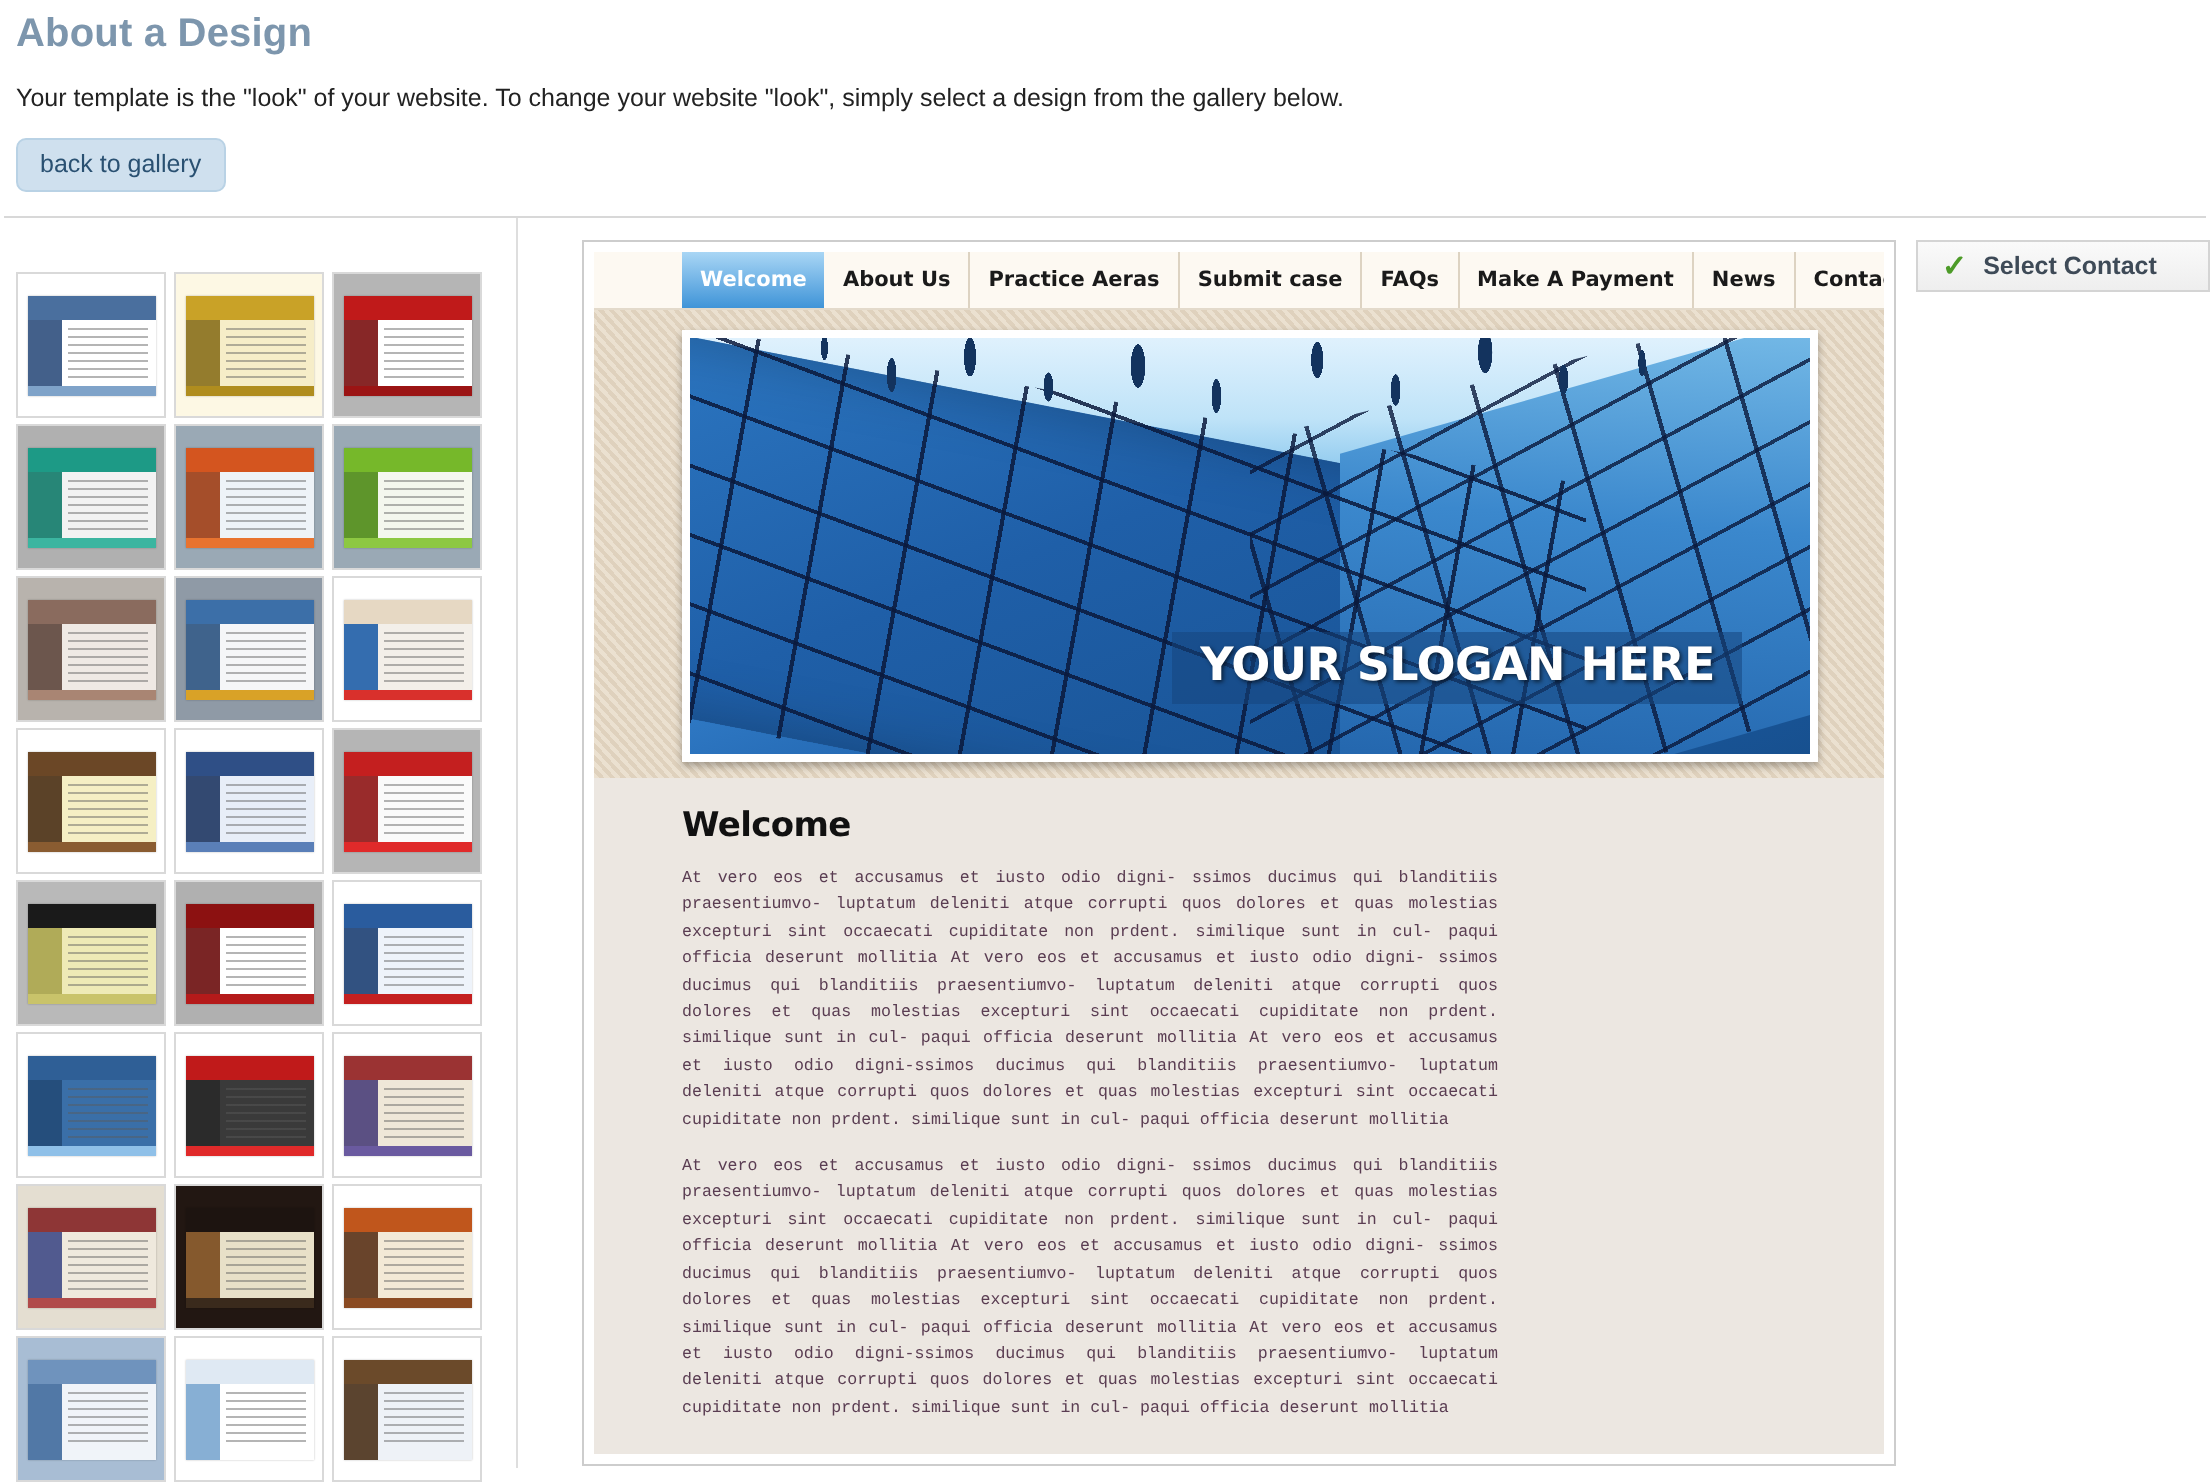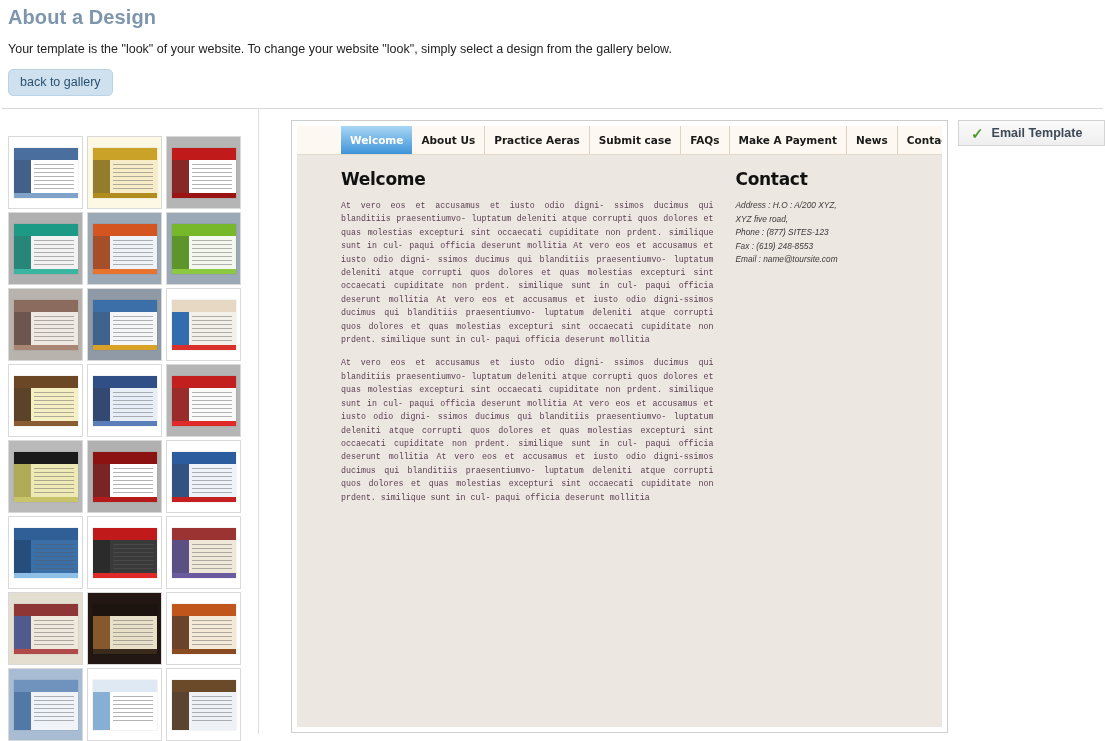--- a/index.html
+++ b/index.html
@@ -510,44 +510,47 @@
           <div class="nav-item active">Welcome</div>
           <div class="nav-item">About Us</div>
           <div class="nav-item">Practice Aeras</div>
           <div class="nav-item">Submit case</div>
           <div class="nav-item">FAQs</div>
           <div class="nav-item">Make A Payment</div>
           <div class="nav-item">News</div>
           <div class="nav-item">Contact Us</div>
         </div>
 
+      <div id="site-hero">
+        <div id="hero-frame">
+          <div id="hero-img">
+            <div class="sky"></div>
+            <div class="pane"></div>
+            <div class="pane2"></div>
+            <div class="grid"></div>
+            <div class="grid2"></div>
+            <div class="branches"></div>
+            <div id="slogan">YOUR SLOGAN HERE</div>
+          </div>
+        </div>
+      </div>
 
       <div id="site-body">
         <div id="col-welcome">
           <div class="sec-head">Welcome</div>
           <div id="welcome-paras">
               <p class="body-para">At vero eos et accusamus et iusto odio digni- ssimos ducimus qui blanditiis praesentiumvo- luptatum deleniti atque corrupti quos dolores et quas molestias excepturi sint occaecati cupiditate non prdent. similique sunt in cul- paqui officia deserunt mollitia At vero eos et accusamus et iusto odio digni- ssimos ducimus qui blanditiis praesentiumvo- luptatum deleniti atque corrupti quos dolores et quas molestias excepturi sint occaecati cupiditate non prdent. similique sunt in cul- paqui officia deserunt mollitia At vero eos et accusamus et iusto odio digni-ssimos ducimus qui blanditiis praesentiumvo- luptatum deleniti atque corrupti quos dolores et quas molestias excepturi sint occaecati cupiditate non prdent. similique sunt in cul- paqui officia deserunt mollitia</p>
               <p class="body-para">At vero eos et accusamus et iusto odio digni- ssimos ducimus qui blanditiis praesentiumvo- luptatum deleniti atque corrupti quos dolores et quas molestias excepturi sint occaecati cupiditate non prdent. similique sunt in cul- paqui officia deserunt mollitia At vero eos et accusamus et iusto odio digni- ssimos ducimus qui blanditiis praesentiumvo- luptatum deleniti atque corrupti quos dolores et quas molestias excepturi sint occaecati cupiditate non prdent. similique sunt in cul- paqui officia deserunt mollitia At vero eos et accusamus et iusto odio digni-ssimos ducimus qui blanditiis praesentiumvo- luptatum deleniti atque corrupti quos dolores et quas molestias excepturi sint occaecati cupiditate non prdent. similique sunt in cul- paqui officia deserunt mollitia</p>
             </div>
         </div>
-        <div id="col-contact">
-          <div class="sec-head">Contact</div>
-          <div id="contact-lines">
-              <div class="contact-line">Address : H.O : A/200 XYZ,</div>
-              <div class="contact-line">XYZ five road,</div>
-              <div class="contact-line">Phone : (877) SITES-123</div>
-              <div class="contact-line">Fax : (619) 248-8553</div>
-              <div class="contact-line">Email : name@toursite.com</div>
-            </div>
-        </div>
       </div>
 
     </div>
   </div>
 
   <div id="select-col">
     <div id="select-template">
       <span class="check">✓</span>
-      <span class="lbl">Email Template</span>
+      <span class="lbl">Select Contact</span>
     </div>
   </div>
 
 </div>
 
 </body></html>

